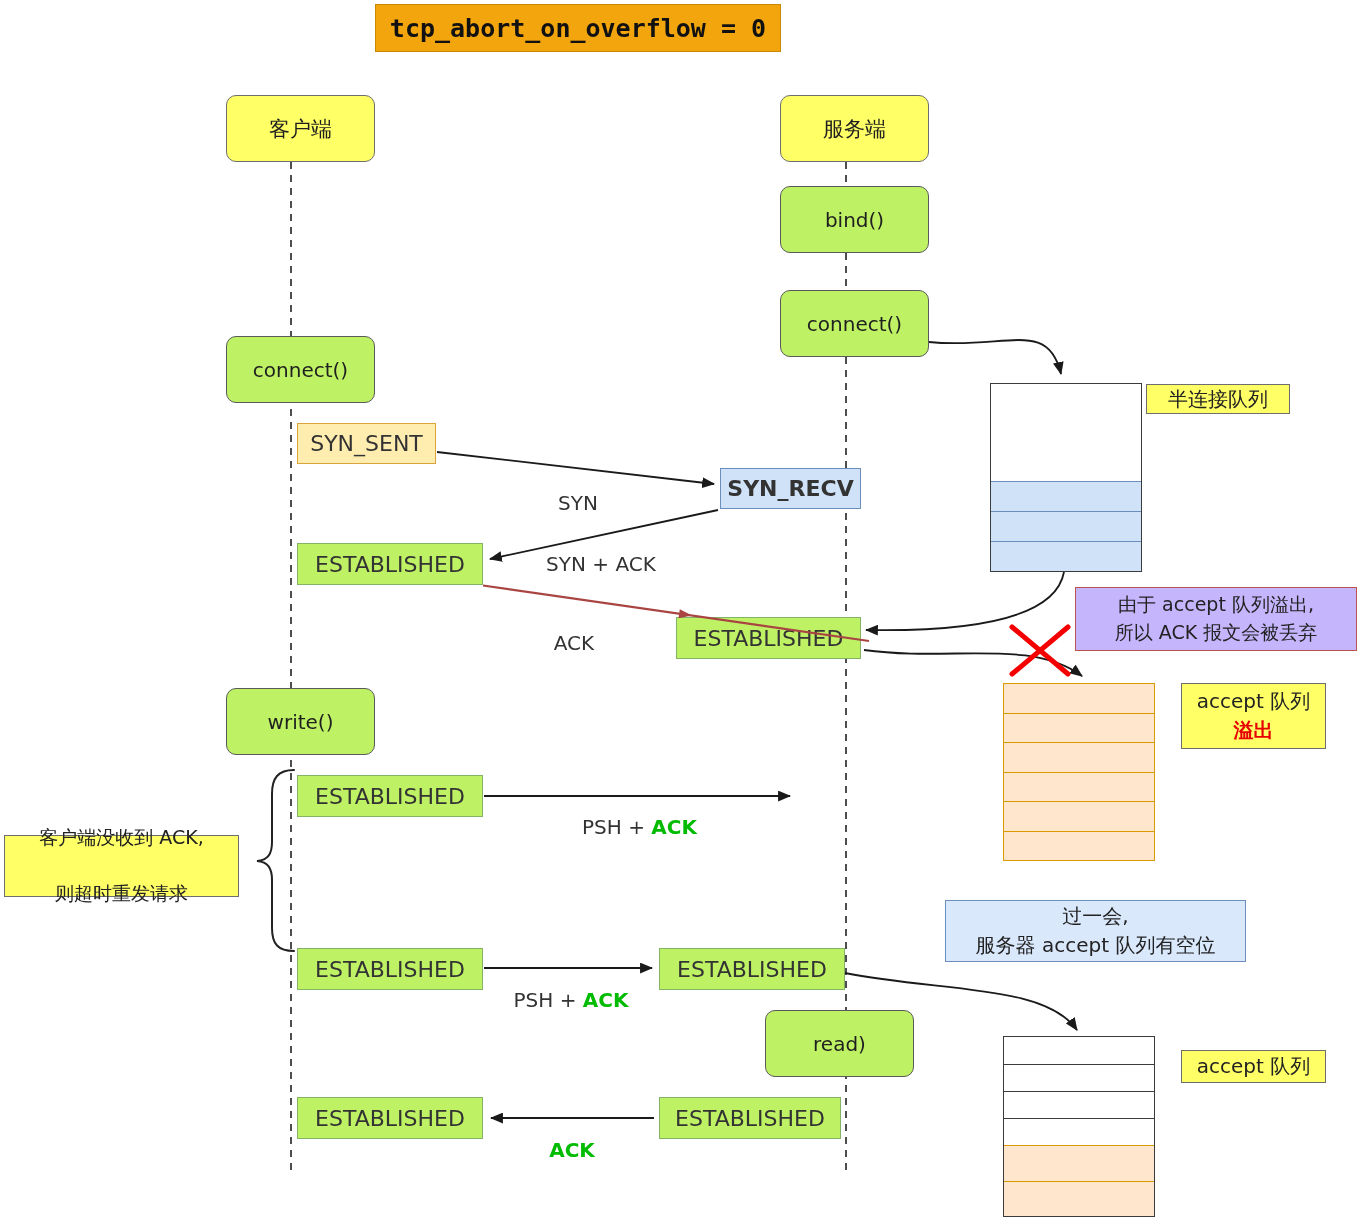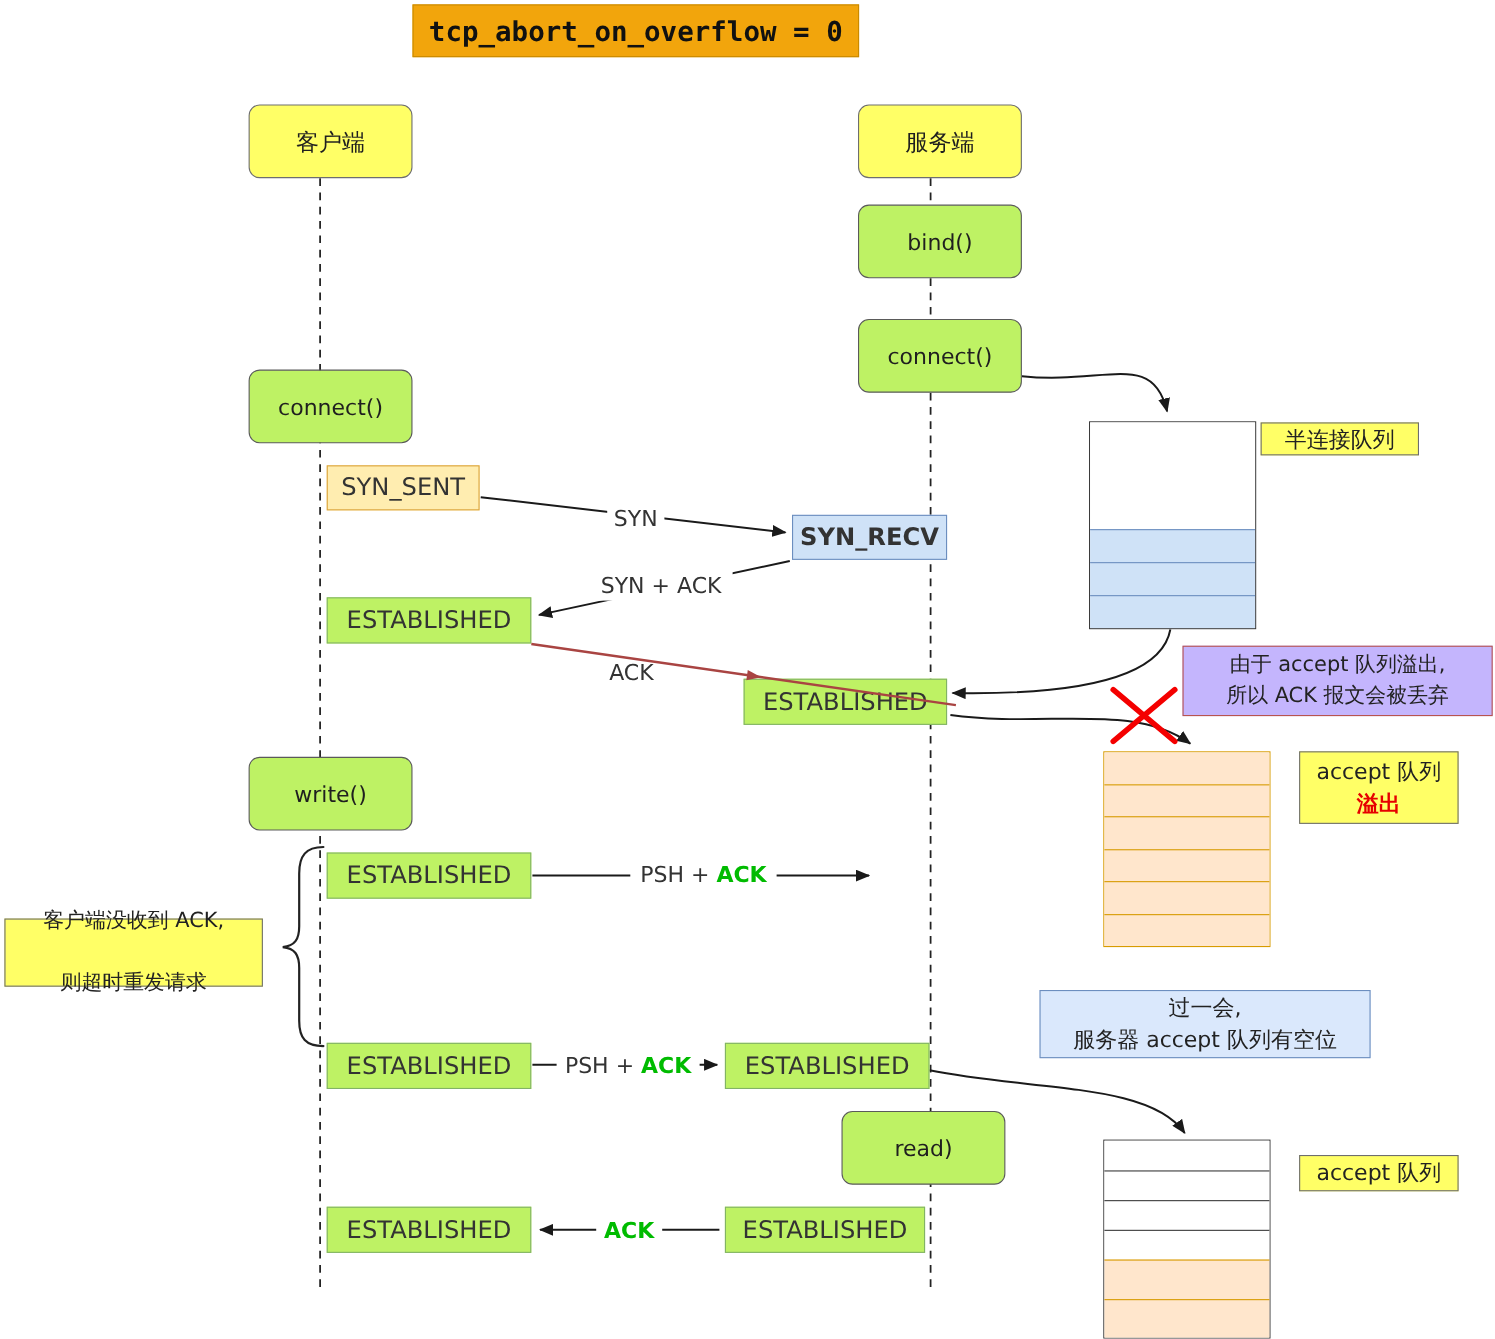--- a/index.html
+++ b/index.html
@@ -7,21 +7,21 @@
   .canvas { position:relative; width:1359px; height:1217px; background:#fff; overflow:hidden; }
   .layer { position:absolute; left:0; top:0; }
   .box { position:absolute; display:flex; align-items:center; justify-content:center; text-align:center; color:#1f1f1f; }
   .title { background:#f2a50c; border:1px solid #c98a00; font-family:"DejaVu Sans Mono","Liberation Mono",monospace; font-weight:bold; font-size:25px; color:#111; }
   .actor { background:#ffff66; border:1.6px solid #6e6e6e; border-radius:10px; font-size:21px; }
   .call { background:#bef264; border:1.6px solid #5a5a5a; border-radius:10px; font-size:20px; }
   .state { font-size:22px; color:#333; }
   .syn-sent { background:#ffedb0; border:1.6px solid #dba33b; }
   .syn-recv { background:#cfe2f7; border:1.6px solid #6c8ebf;font-weight:bold; }
   .established { background:#bef264; border:1.6px solid #82b366; }
-  .msg { position:absolute; display:flex; align-items:center; justify-content:center; font-size:20px; background:#fff; color:#333; }
+  .msg { position:absolute; display:flex; align-items:center; justify-content:center; font-size:20px; background:#fff; color:#333;margin-top:32px; }
   .msg span { white-space:pre; }
   .green { color:#00bb00; font-weight:bold; }
   .note { position:absolute; display:flex; flex-direction:column; align-items:center; justify-content:center; line-height:1.45; color:#222; text-align:left; }
   .note-yellow { background:#ffff66; border:1.4px solid #6e6e6e; font-size:20px; }
   .note-pink { background:#c4b5fd; border:1.4px solid #b85450; font-size:19px; }
   .note-blue { background:#dae8fc; border:1.4px solid #6c8ebf; font-size:20px; }
   .red-bold { color:#e60000; font-weight:bold; font-size:20px; }
   .queue { position:absolute; display:flex; flex-direction:column; }
   .qspace { flex:1; background:#fff; }
   .qblue { height:30px; background:#cfe2f7; border-top:1.7px solid #6c8ebf; }

